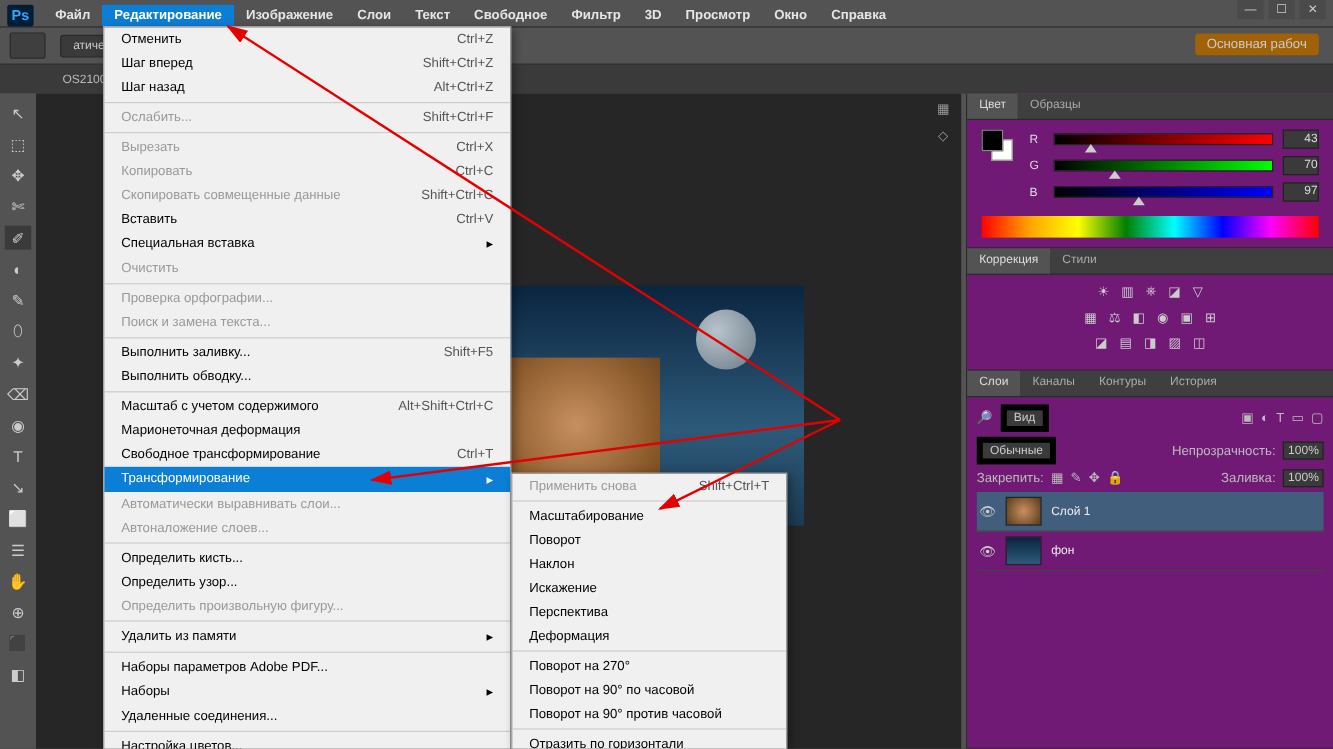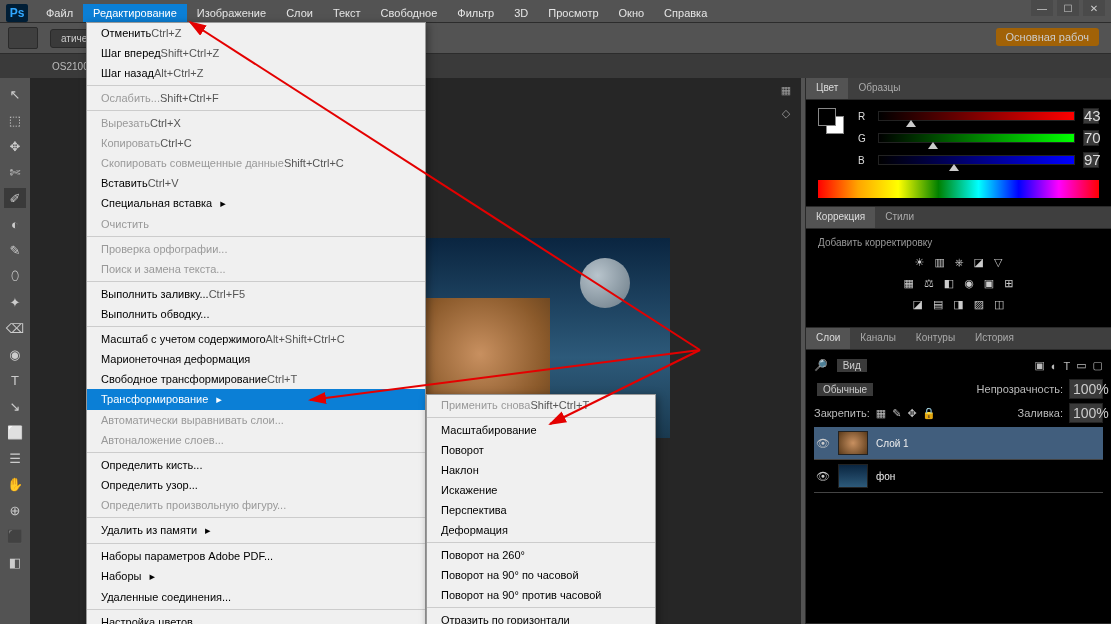--- a/index.html
+++ b/index.html
@@ -18,70 +18,70 @@
 .doc-tab{display:flex;align-items:center;padding:0 12px;color:#bbb;border-right:1px solid #2a2a2a;gap:8px;font-size:10px}
 .doc-tab.active{background:#535353}
 .workspace{position:absolute;top:78px;left:30px;right:310px;bottom:0;background:#262626;display:flex;align-items:flex-start;justify-content:center;overflow:hidden}
 .canvas-img{position:absolute;top:160px;left:360px;width:280px;height:200px;background:linear-gradient(180deg,#0a2540 0%,#2d5a7a 60%,#1a3a50 100%);overflow:hidden}
 .moon{position:absolute;top:20px;right:40px;width:50px;height:50px;border-radius:50%;background:radial-gradient(circle at 35% 35%,#b8c4cc,#6a7a86)}
 .animal{position:absolute;bottom:0;left:20px;width:140px;height:140px;background:radial-gradient(circle at 50% 40%,#c89060,#8b5a2b 60%,#5a3a1a)}
 .toolbar-left{position:absolute;left:0;top:78px;width:30px;bottom:0;background:#535353;display:flex;flex-direction:column;align-items:center;padding-top:6px;gap:6px}
 .tb-tool{width:22px;height:20px;display:flex;align-items:center;justify-content:center;color:#ccc;font-size:13px}
 .tb-tool.sel{background:#3a3a3a}
 .panels{position:absolute;right:0;top:78px;width:306px;bottom:0;background:#535353;border-left:1px solid #2a2a2a;display:flex;flex-direction:column}
-.panel{border-bottom:1px solid #2a2a2a;background:#000000}
+.panel{border-bottom:1px solid #2a2a2a;background:#701a75}
 .panel-tabs{display:flex;height:22px;background:#3f3f3f;border-bottom:1px solid #2a2a2a}
 .ptab{padding:4px 10px;color:#aaa;font-size:10px}
 .ptab.active{background:#535353;color:#ddd}
 .color-panel-body{padding:8px 12px}
 .color-row{display:flex;align-items:center;gap:8px;margin-bottom:6px}
 .color-label{width:12px;color:#ddd;font-size:10px}
 .slider-track{flex:1;height:10px;position:relative;border:1px solid #222}
 .slider-track.r{background:linear-gradient(90deg,#000,#f00)}
 .slider-track.g{background:linear-gradient(90deg,#000,#0f0)}
 .slider-track.b{background:linear-gradient(90deg,#000,#00f)}
 .slider-thumb{position:absolute;top:8px;width:0;height:0;border-left:5px solid transparent;border-right:5px solid transparent;border-bottom:7px solid #ccc}
-.color-val{width:16px;height:16px;background:#3a3a3a;border:1px solid #222;color:#ddd;font-size:15px;text-align:right;line-height:14px}
+.color-val{width:30px;height:16px;background:#3a3a3a;border:1px solid #222;color:#ddd;font-size:10px;text-align:right;line-height:14px}
 .spectrum{height:18px;margin-top:6px;background:linear-gradient(90deg,red,orange,yellow,green,cyan,blue,magenta,red)}
 .fgbg{width:26px;height:26px;position:relative;margin-right:6px}
 .fgbg .fg{position:absolute;width:18px;height:18px;background:#000;border:1px solid #888;z-index:2}
 .fgbg .bg{position:absolute;right:0;bottom:0;width:18px;height:18px;background:#fff;border:1px solid #888}
 .adj-body{padding:8px 12px}
 .adj-title{color:#999;font-size:10px;margin-bottom:8px}
 .adj-row{display:flex;gap:10px;justify-content:center;margin-bottom:8px;color:#ccc;font-size:14px}
 .layers-body{padding:6px 8px}
 .lay-opts{display:flex;align-items:center;gap:6px;margin-bottom:4px;font-size:10px;color:#bbb}
-.lay-select{background:#3a3a3a;border:3px solid #000000;color:#ccc;padding:1px 6px;font-size:10px}
-.lay-input{width:34px;background:#3a3a3a;border:1px solid #222;color:#ccc;font-size:14px;text-align:right;padding:1px 3px}
+.lay-select{background:#3a3a3a;border:5px solid #000000;color:#ccc;padding:1px 6px;font-size:10px}
+.lay-input{width:34px;background:#3a3a3a;border:1px solid #222;color:#ccc;font-size:10px;text-align:right;padding:1px 3px}
 .lay-lock{display:flex;align-items:center;gap:6px;font-size:10px;color:#bbb;margin-bottom:4px}
 .layer-row{display:flex;align-items:center;gap:8px;padding:4px 2px;border-bottom:1px solid #444}
 .layer-row.sel{background:#415e7d}
 .eye{width:14px;color:#ccc;font-size:11px}
 .thumb{width:30px;height:24px;background:#888;border:1px solid #222}
 .thumb.dog{background:radial-gradient(circle,#c89060,#5a3a1a)}
 .thumb.sky{background:linear-gradient(#0a2540,#2d5a7a)}
 .layer-name{color:#eee;font-size:10px}
 .collapse-icons{position:absolute;right:312px;top:84px;width:26px;display:flex;flex-direction:column;gap:10px;align-items:center;color:#999}
 .dropdown{position:absolute;background:#f0f0f0;border:1px solid #999;box-shadow:2px 2px 8px rgba(0,0,0,.4);z-index:100;color:#000}
 .dd-edit{left:86px;top:22px;width:340px}
-.dd-item{display:flex;padding:4px 14px;font-size:11px;cursor:default;color:#000}
+.dd-item{display:flex;justify-content:space-between;padding:4px 14px;font-size:11px;cursor:default;color:#000}
 .dd-item.disabled{color:#999}
 .dd-item.sel{background:#0b7fd6;color:#fff}
 .dd-item.sub::after{content:"▸";margin-left:8px}
 .dd-sep{height:1px;background:#ccc;margin:2px 0}
 .dd-short{color:#555}
 .dd-sub{left:426px;top:394px;width:230px}
 .arrows{position:absolute;left:0;top:0;width:1111px;height:624px;pointer-events:none;z-index:200}
 </style>
 </head>
 <body>
 
 <div class="menubar">
   <div class="ps-logo">Ps</div>
-  <div id="menubar-items" style="display: flex;">
+  <div id="menubar-items" style="display: flex; font-weight: bold;">
       <div class="menubar-item">Файл</div>
       <div class="menubar-item active">Редактирование</div>
       <div class="menubar-item">Изображение</div>
       <div class="menubar-item">Слои</div>
       <div class="menubar-item">Текст</div>
       <div class="menubar-item">Свободное</div>
       <div class="menubar-item">Фильтр</div>
       <div class="menubar-item">3D</div>
       <div class="menubar-item">Просмотр</div>
       <div class="menubar-item">Окно</div>
@@ -181,21 +181,20 @@
       <div class="spectrum"></div>
     </div>
   </div>
 
   <div class="panel">
     <div class="panel-tabs">
       <div class="ptab active">Коррекция</div>
       <div class="ptab">Стили</div>
     </div>
     <div class="adj-body">
-      <div class="adj-title">Добавить корректировку</div>
       <div class="adj-row">
           <span>☀</span>
           <span>▥</span>
           <span>⎈</span>
           <span>◪</span>
           <span>▽</span>
         </div>
       <div class="adj-row">
           <span>▦</span>
           <span>⚖</span>
@@ -306,21 +305,21 @@
     <div class="dd-sep"></div>
     <div class="dd-item disabled">
       <span>Проверка орфографии...</span>
     </div>
     <div class="dd-item disabled">
       <span>Поиск и замена текста...</span>
     </div>
     <div class="dd-sep"></div>
     <div class="dd-item">
       <span>Выполнить заливку...</span>
-      <span class="dd-short">Ctrl+F5</span>
+      <span class="dd-short">Shift+F5</span>
     </div>
     <div class="dd-item">
       <span>Выполнить обводку...</span>
     </div>
     <div class="dd-sep"></div>
     <div class="dd-item">
       <span>Масштаб с учетом содержимого</span>
       <span class="dd-short">Alt+Shift+Ctrl+C</span>
     </div>
     <div class="dd-item">
@@ -388,21 +387,21 @@
       <span>Искажение</span>
     </div>
     <div class="dd-item">
       <span>Перспектива</span>
     </div>
     <div class="dd-item">
       <span>Деформация</span>
     </div>
     <div class="dd-sep"></div>
     <div class="dd-item">
-      <span>Поворот на 260°</span>
+      <span>Поворот на 270°</span>
     </div>
     <div class="dd-item">
       <span>Поворот на 90° по часовой</span>
     </div>
     <div class="dd-item">
       <span>Поворот на 90° против часовой</span>
     </div>
     <div class="dd-sep"></div>
     <div class="dd-item">
       <span>Отразить по горизонтали</span>

